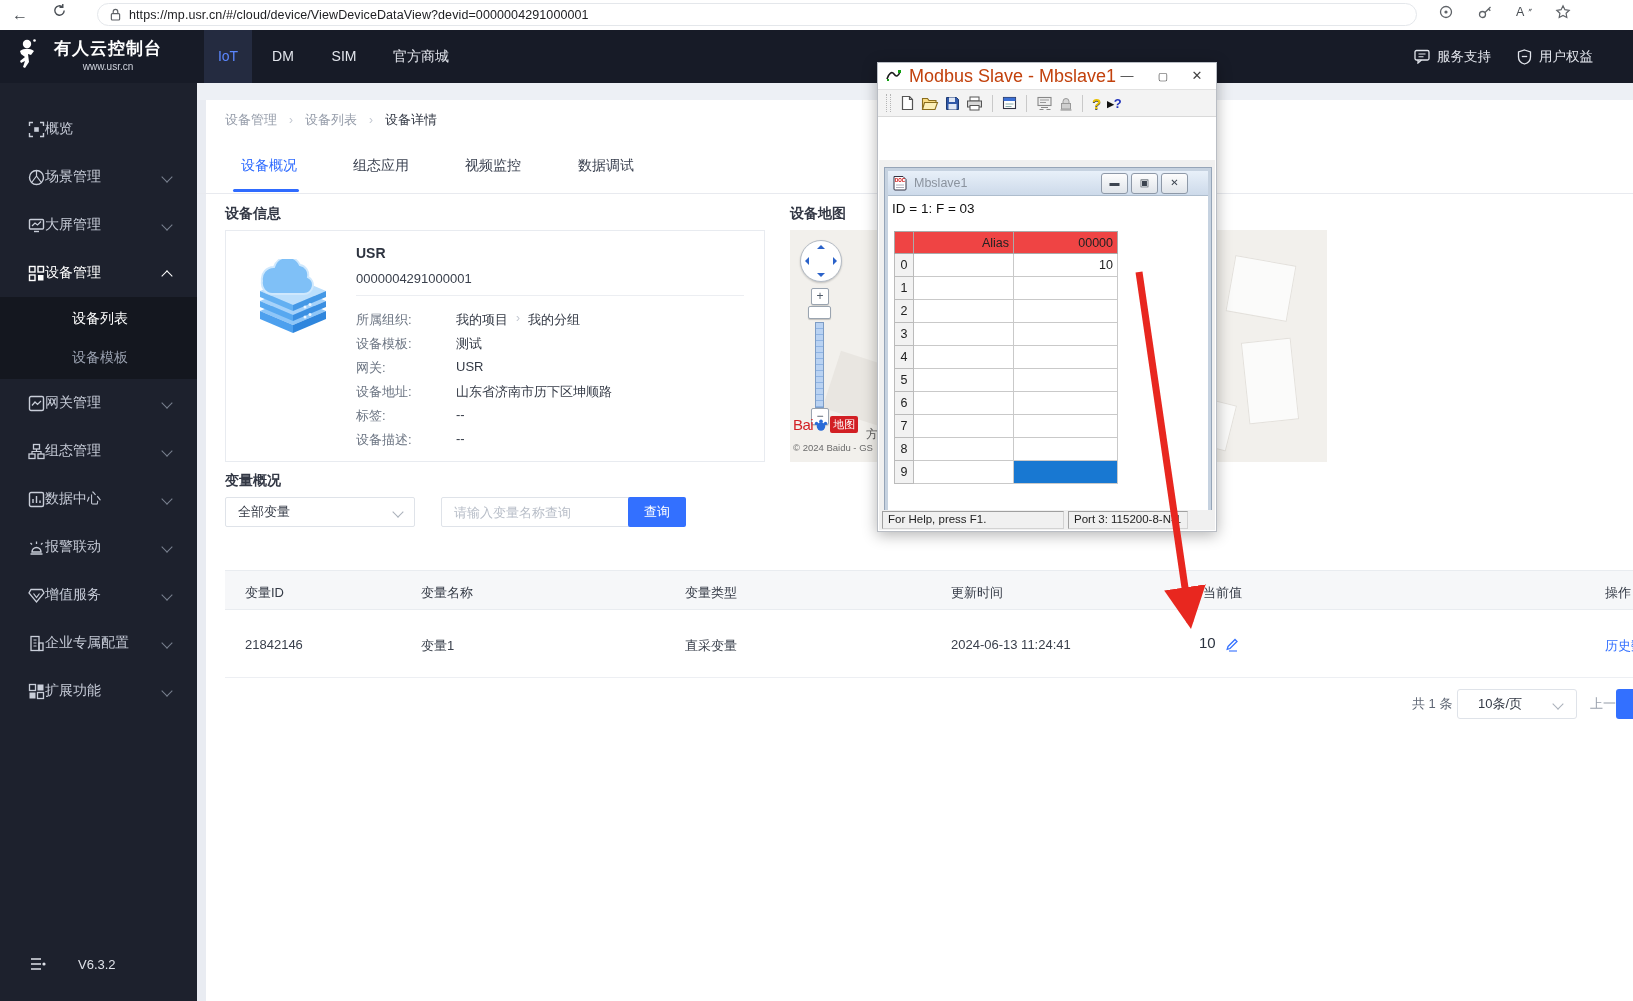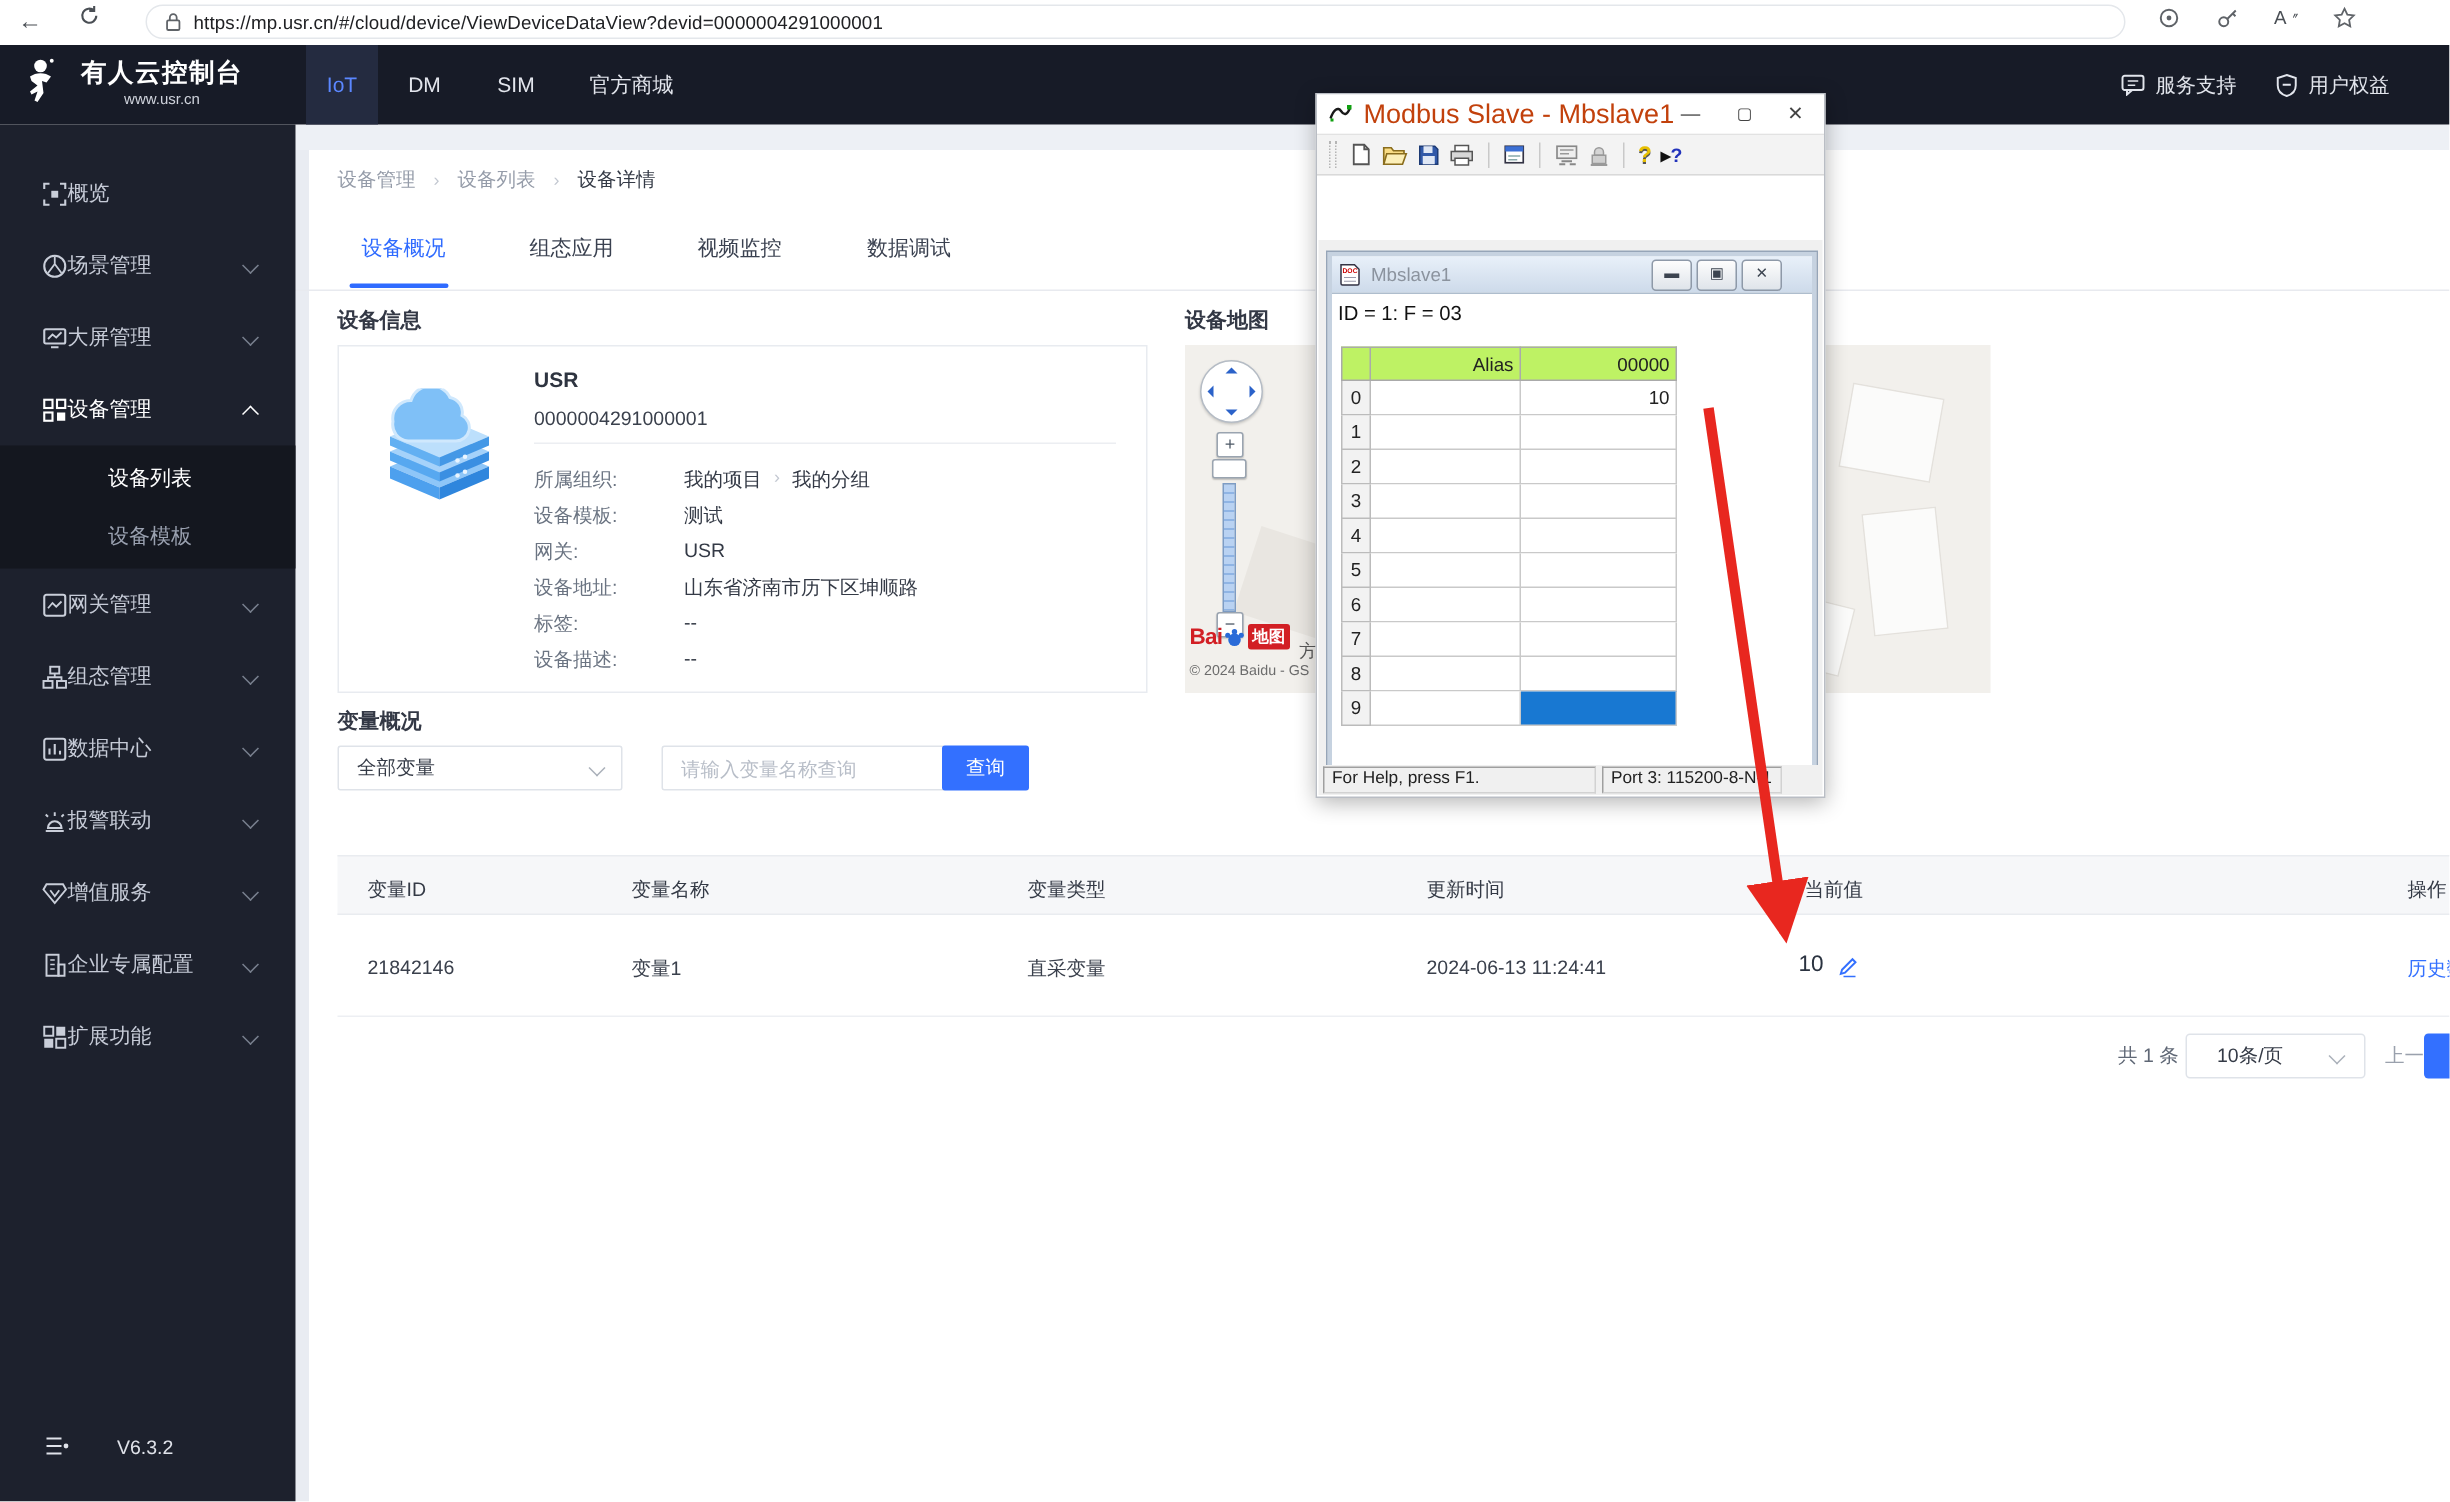--- a/index.html
+++ b/index.html
@@ -65,21 +65,21 @@
   .mapbox{position:absolute;left:593px;top:147px;width:537px;height:232px;background:#f2f0ec;overflow:hidden}
   .mshape{position:absolute;background:#e9e6e1}
   .mwhite{position:absolute;background:#fbfbfa;border:1px solid #e4e1dc}
   .pan{position:absolute;left:10px;top:10px;width:40px;height:40px;border-radius:50%;background:#fff;border:1px solid #b5bcc5;box-shadow:0 1px 2px rgba(0,0,0,.2)}
   .parrow{position:absolute;width:0;height:0;border:4px solid transparent}
   .zbtn{position:absolute;left:21px;width:16px;height:15px;background:#fff;border:1px solid #9aa4b0;border-radius:2px;
         font-size:12px;line-height:14px;text-align:center;color:#4d5866;box-shadow:0 1px 1px rgba(0,0,0,.15);cursor:pointer}
   .ztrack{position:absolute;left:25px;top:92px;width:7px;height:84px;border:1px solid #7d9cc4;
           background:repeating-linear-gradient(180deg,#b9d2f2 0 5px,#8fb4e4 5px 6px)}
   .zhandle{position:absolute;left:18px;top:76px;width:21px;height:11px;background:#fff;border:1px solid #9aa4b0;border-radius:2px;box-shadow:0 1px 1px rgba(0,0,0,.2);cursor:pointer}
-  .bdlogo{position:absolute;left:3px;top:186px;display:flex;align-items:flex-end;font-weight:bold}
+  .bdlogo{position:absolute;left:3px;top:186px;display:flex;align-items:flex-end;font-weight:normal}
   .bdbai{color:#d21f24;font-size:15px;letter-spacing:-.5px}
   .bdtu{background:#d21f24;color:#fff;font-size:11px;padding:1px 3px;border-radius:2px;margin-left:1px}
   .bdattr{position:absolute;left:3px;top:212px;font-size:9.5px;color:#6c6c6c}
   .maplabel{position:absolute;left:76px;top:196px;font-size:12px;color:#5a5a5a}
 
   
   .selbox{position:absolute;left:28px;top:414px;width:190px;height:30px;border:1px solid #dfe3e9;border-radius:2px;
           box-sizing:border-box;font-size:13px;color:#343a46;line-height:28px;padding-left:12px;cursor:pointer}
   .selbox .sc{position:absolute;right:12px;top:10px;width:7px;height:7px;border-right:1.3px solid #aab0ba;border-bottom:1.3px solid #aab0ba;transform:rotate(45deg)}
   .searchbox{position:absolute;left:244px;top:414px;width:190px;height:30px;border:1px solid #dfe3e9;border-radius:2px;
@@ -120,21 +120,21 @@
   .mdititle .t{color:#8b939e;font-size:12.5px}
   .mdibtn{position:absolute;top:2px;width:25px;height:19px;background:linear-gradient(#fdfdfd,#dfe4ea);
           border:1px solid #8e99a8;border-radius:3px;text-align:center;line-height:17px;font-size:10px;color:#3c4450;cursor:pointer}
   .idline{height:29px;line-height:26px;padding-left:4px;font-size:13.5px;color:#111;background:#fff}
   .mgrid{position:absolute;left:6px;top:60px}
   .mgh{display:flex}
   .mg-idx{width:20px}
   .mg-alias{width:100px}
   .mg-val{width:104px}
   .mgh div,.mg-row div{height:23px;line-height:23px;box-sizing:border-box;font-size:12.5px}
-  .mgh div{background:#bef264;border:1px solid #aaa;border-left:none;text-align:right;padding-right:4px;color:#222}
+  .mgh div{background:#ef4444;border:1px solid #aaa;border-left:none;text-align:right;padding-right:4px;color:#222}
   .mgh div:first-child{border-left:1px solid #aaa}
   .mg-row{display:flex}
   .mg-row .mg-idx{background:#f2f2f2;border:1px solid #bbb;border-top:none;text-align:center;padding:0;color:#222}
   .mg-row .mg-alias,.mg-row .mg-val{border-right:1px solid #c9c9c9;border-bottom:1px solid #c9c9c9;text-align:right;padding-right:4px;background:#fff}
   .mg-row .mg-val.selected{background:#1878d2}
   .mstatus{position:absolute;left:1px;bottom:1px;right:1px;height:20px;background:#f0f0f0;display:flex;align-items:center;gap:4px;padding-left:3px;font-size:11.5px;color:#222}
   .mcell{border:1px solid #d2d2d2;border-top-color:#9f9f9f;border-left-color:#9f9f9f;height:16px;line-height:15px;padding:0 5px;background:#f0f0f0;white-space:nowrap;overflow:hidden}
 
   .redarrow{position:absolute;left:1120px;top:260px;z-index:60;pointer-events:none}
   svg.icon{display:block}

